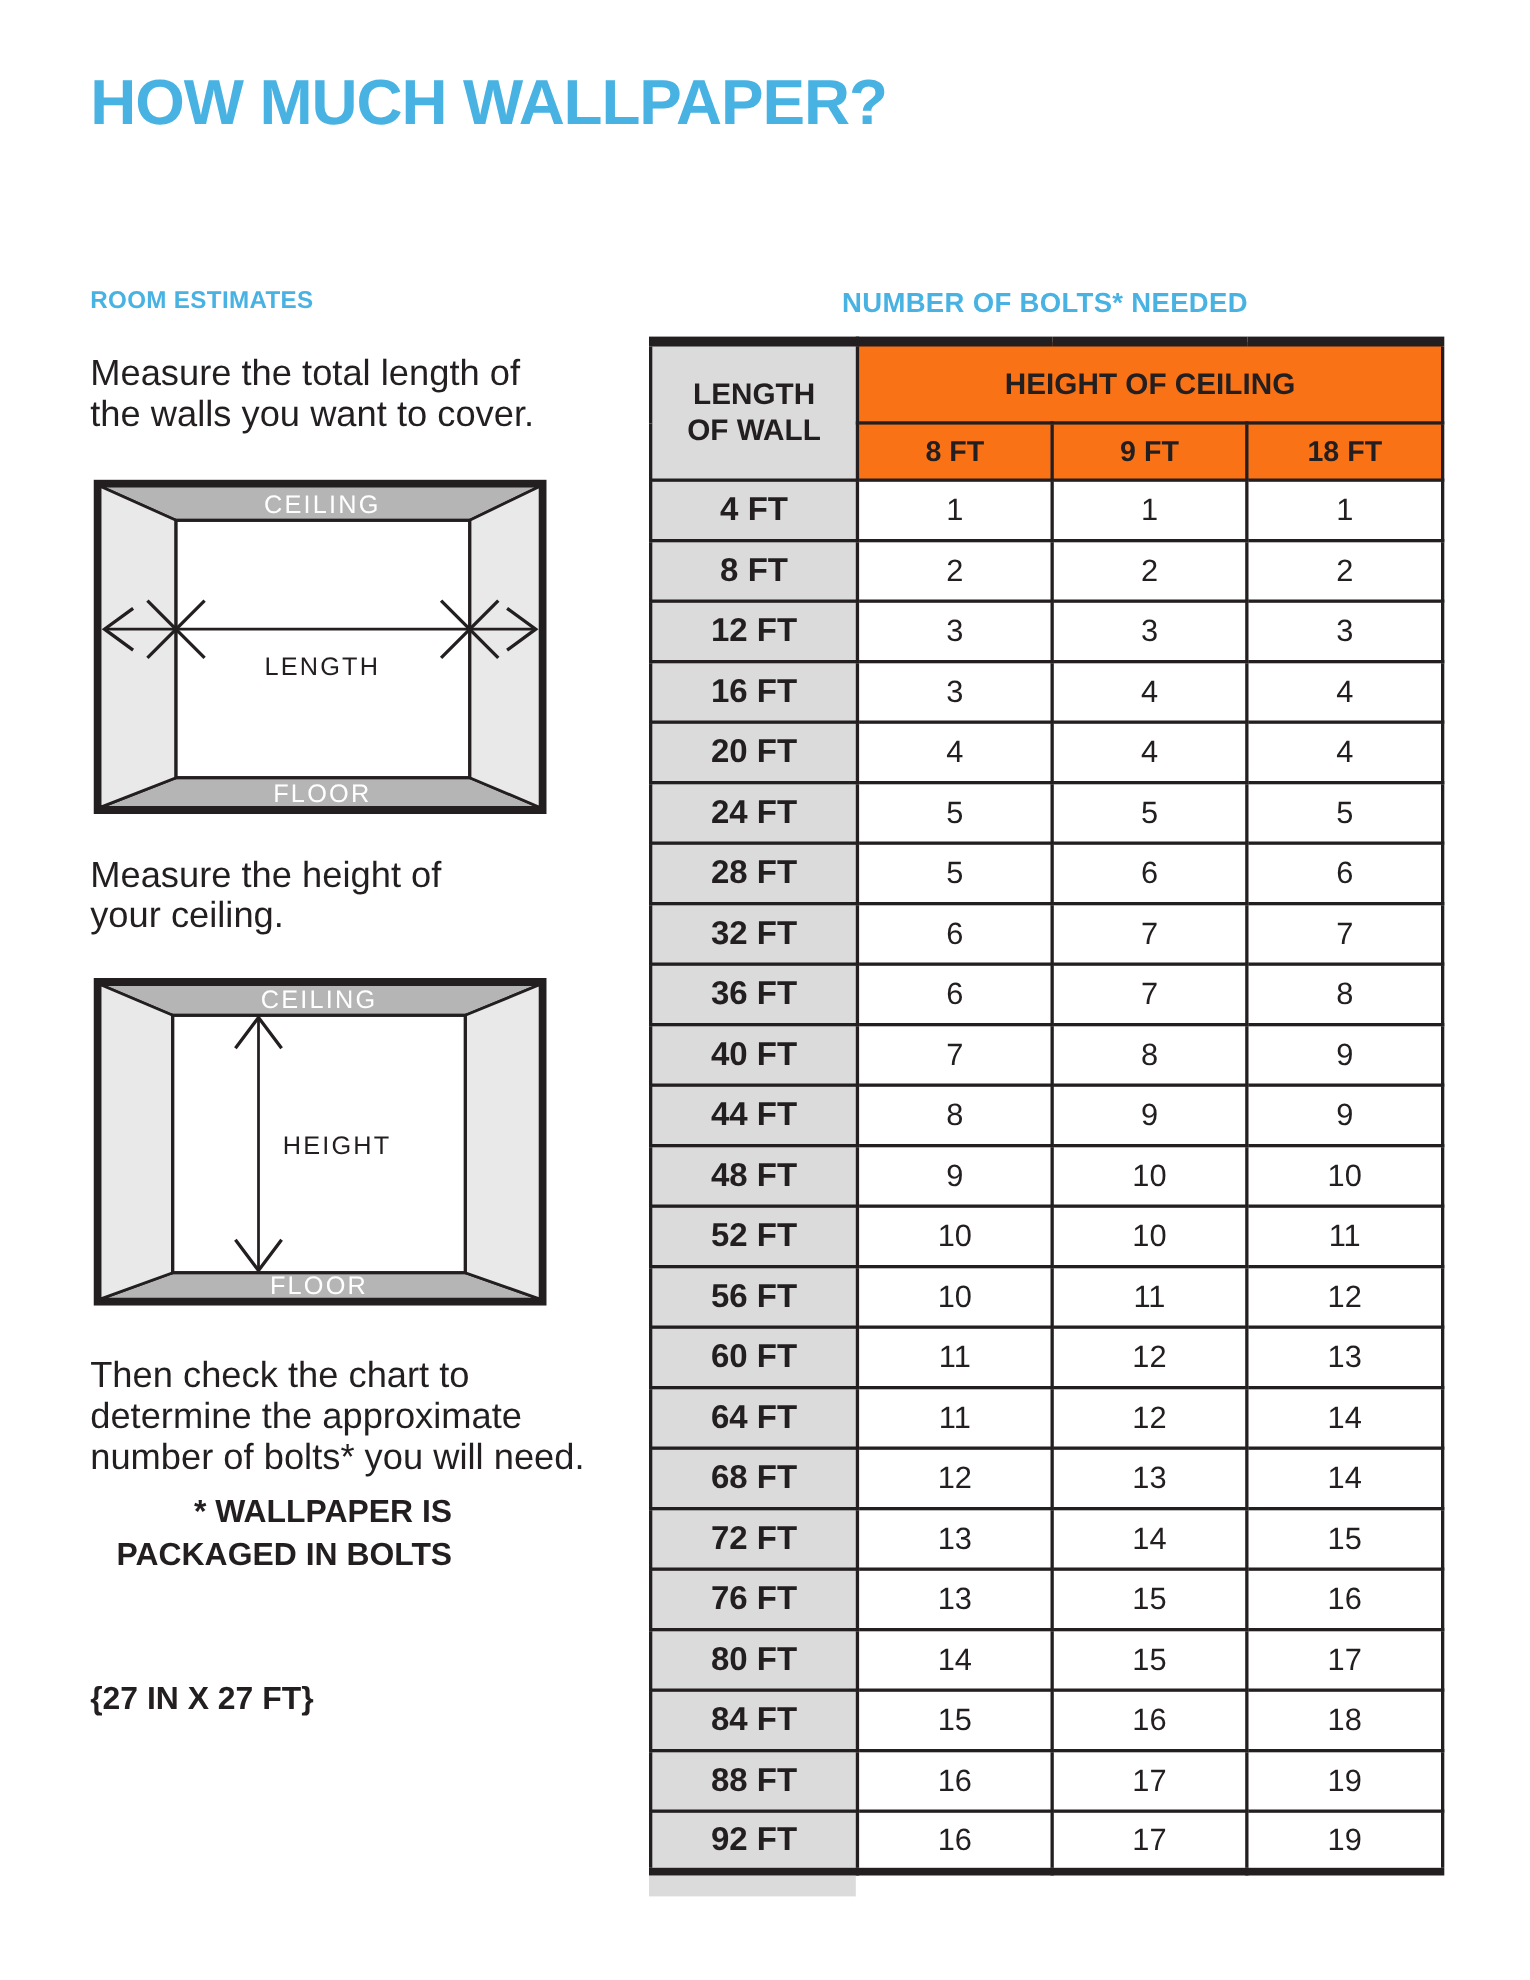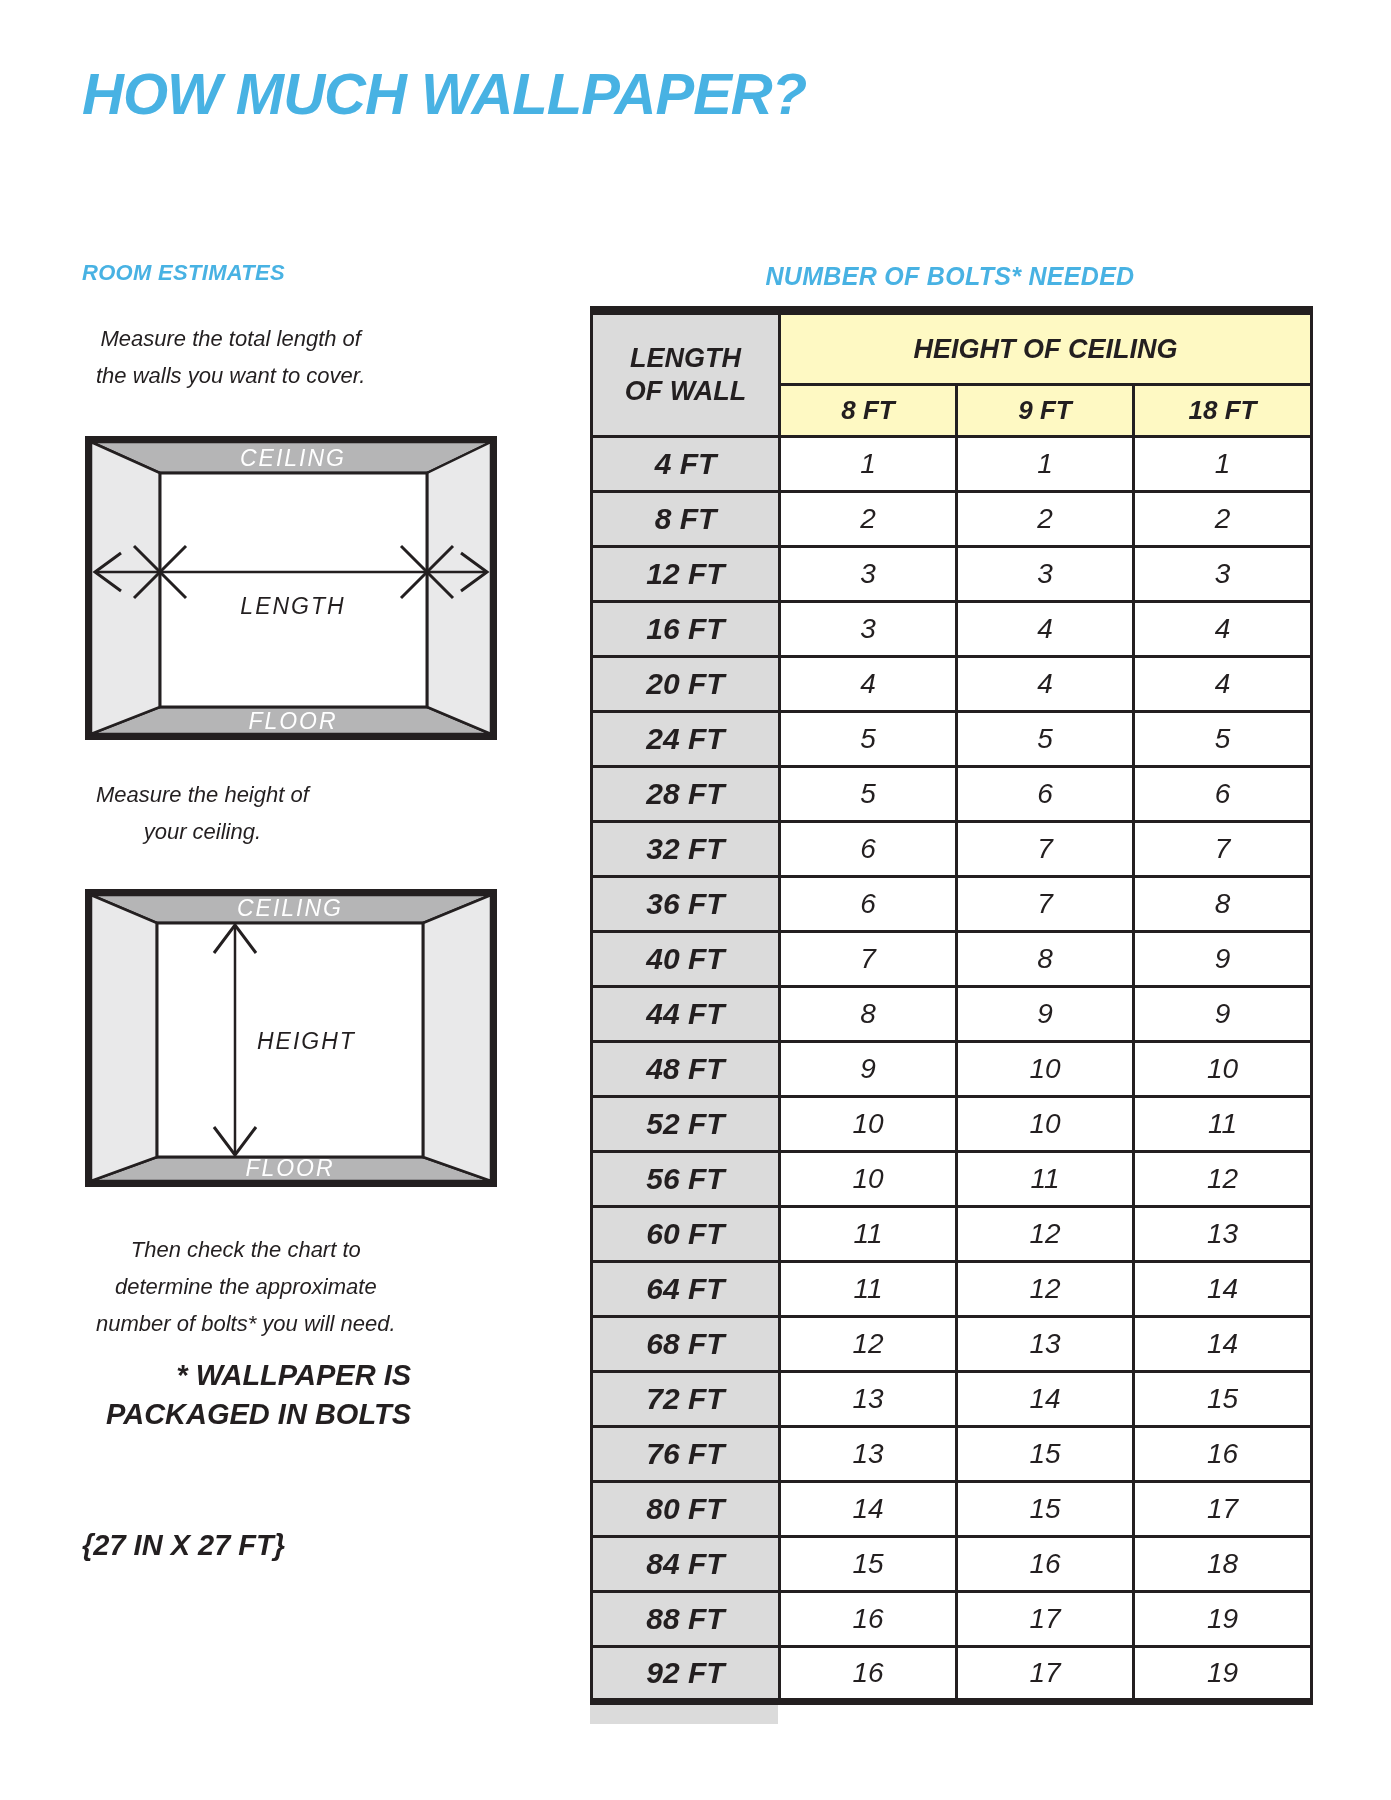--- a/index.html
+++ b/index.html
@@ -1,29 +1,29 @@
 <!DOCTYPE html>
 <html><head>
 <meta charset="utf-8">
 <style>
   * { margin:0; padding:0; box-sizing:border-box; }
   html,body { background:#ffffff; }
   .page {
     position:relative; width:1391px; height:1800px; background:#ffffff;
-    font-family:"Liberation Sans","DejaVu Sans",sans-serif; color:#231F20; overflow:hidden;font-style:italic;
+    font-family:"Liberation Sans","DejaVu Sans",sans-serif; color:#231F20; overflow:hidden;
   }
   .page-title {
     position:absolute; left:82px; top:60px;
     font-size:58px; font-weight:bold; letter-spacing:-1px; color:#48B2E3; white-space:nowrap;
   }
   .section-heading {
     position:absolute; left:82px; top:260px;
     font-size:22px; font-weight:bold; color:#48B2E3; letter-spacing:0.3px;
   }
-  .step { position:absolute; left:96px; font-size:22px; line-height:37px; color:#231F20;text-align:center; }
+  .step { position:absolute; left:82px; font-size:33px; line-height:37px; color:#231F20; }
   #step1 { top:320px; }
   #step2 { top:776px; }
   #step3 { top:1231px; }
   .diagram { position:absolute; left:85px; display:block; }
   #diagram1 { top:436px; }
   #diagram2 { top:889px; }
   .diag-white-label { fill:#ffffff; font-size:23px; letter-spacing:2px; }
   .diag-black-label { fill:#231F20; font-size:23px; letter-spacing:2px; }
   .footnote { position:absolute; left:82px; top:1356px; font-size:29px; font-weight:bold; line-height:39px;text-align:right; }
   .footnote .indent { padding-left:24px; }
@@ -40,21 +40,21 @@
     border-collapse:collapse; table-layout:fixed; background:#ffffff;
     border-top:9px solid #231F20; border-bottom:7px solid #231F20;
     border-left:0; border-right:0;
   }
   .bolt-table th, .bolt-table td {
     border:3px solid #231F20; padding:0; text-align:center; vertical-align:middle;
   }
   .bolt-table thead tr.hdr-row-1 { height:74px; }
   .bolt-table thead tr.hdr-row-2 { height:52px; }
   .bolt-table tbody tr { height:55px; }
-  .hdr { background:#fef9c3; font-weight:bold; }
+  .hdr { background:#f97316; font-weight:bold; }
   .col1-hdr { font-size:27px; line-height:33px; border-left:3px solid #231F20; }
   .group-hdr { font-size:27px; border-right:0; }
   .ft-hdr { font-size:26px; border-left:0; border-right:0; }
   .wall-col { background:#DBDBDB; border-right:8px solid #231F20; border-left:3px solid #231F20; }
   .row-label { font-size:30px; font-weight:bold; }
   .val { font-size:28px; font-weight:normal; background:#ffffff; }
   .val-last { border-right:0; }
 </style>
 </head>
 <body>

